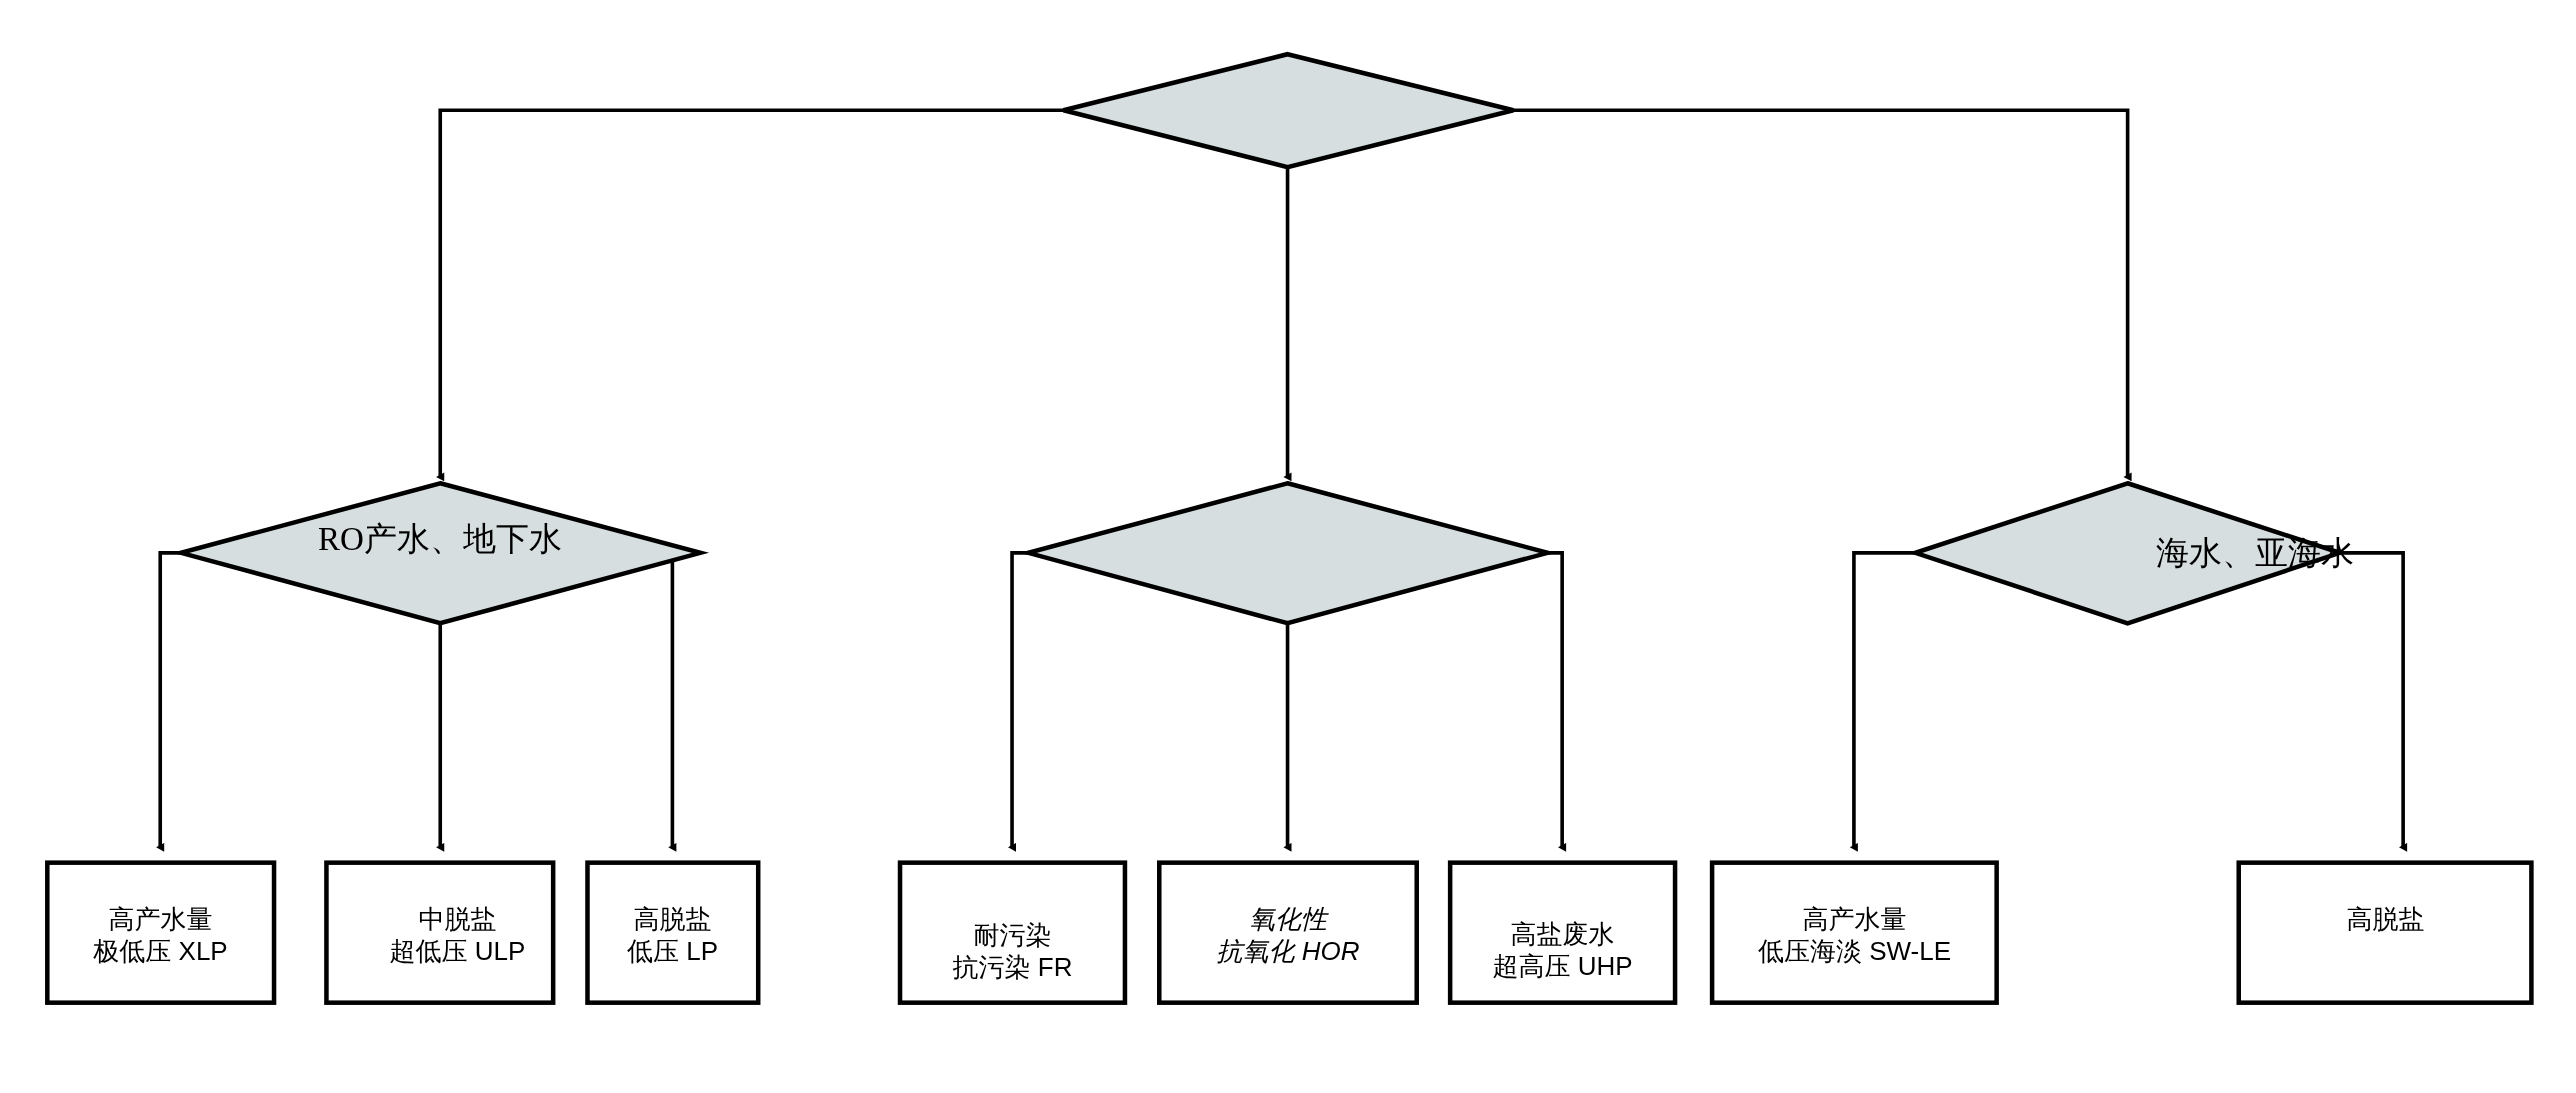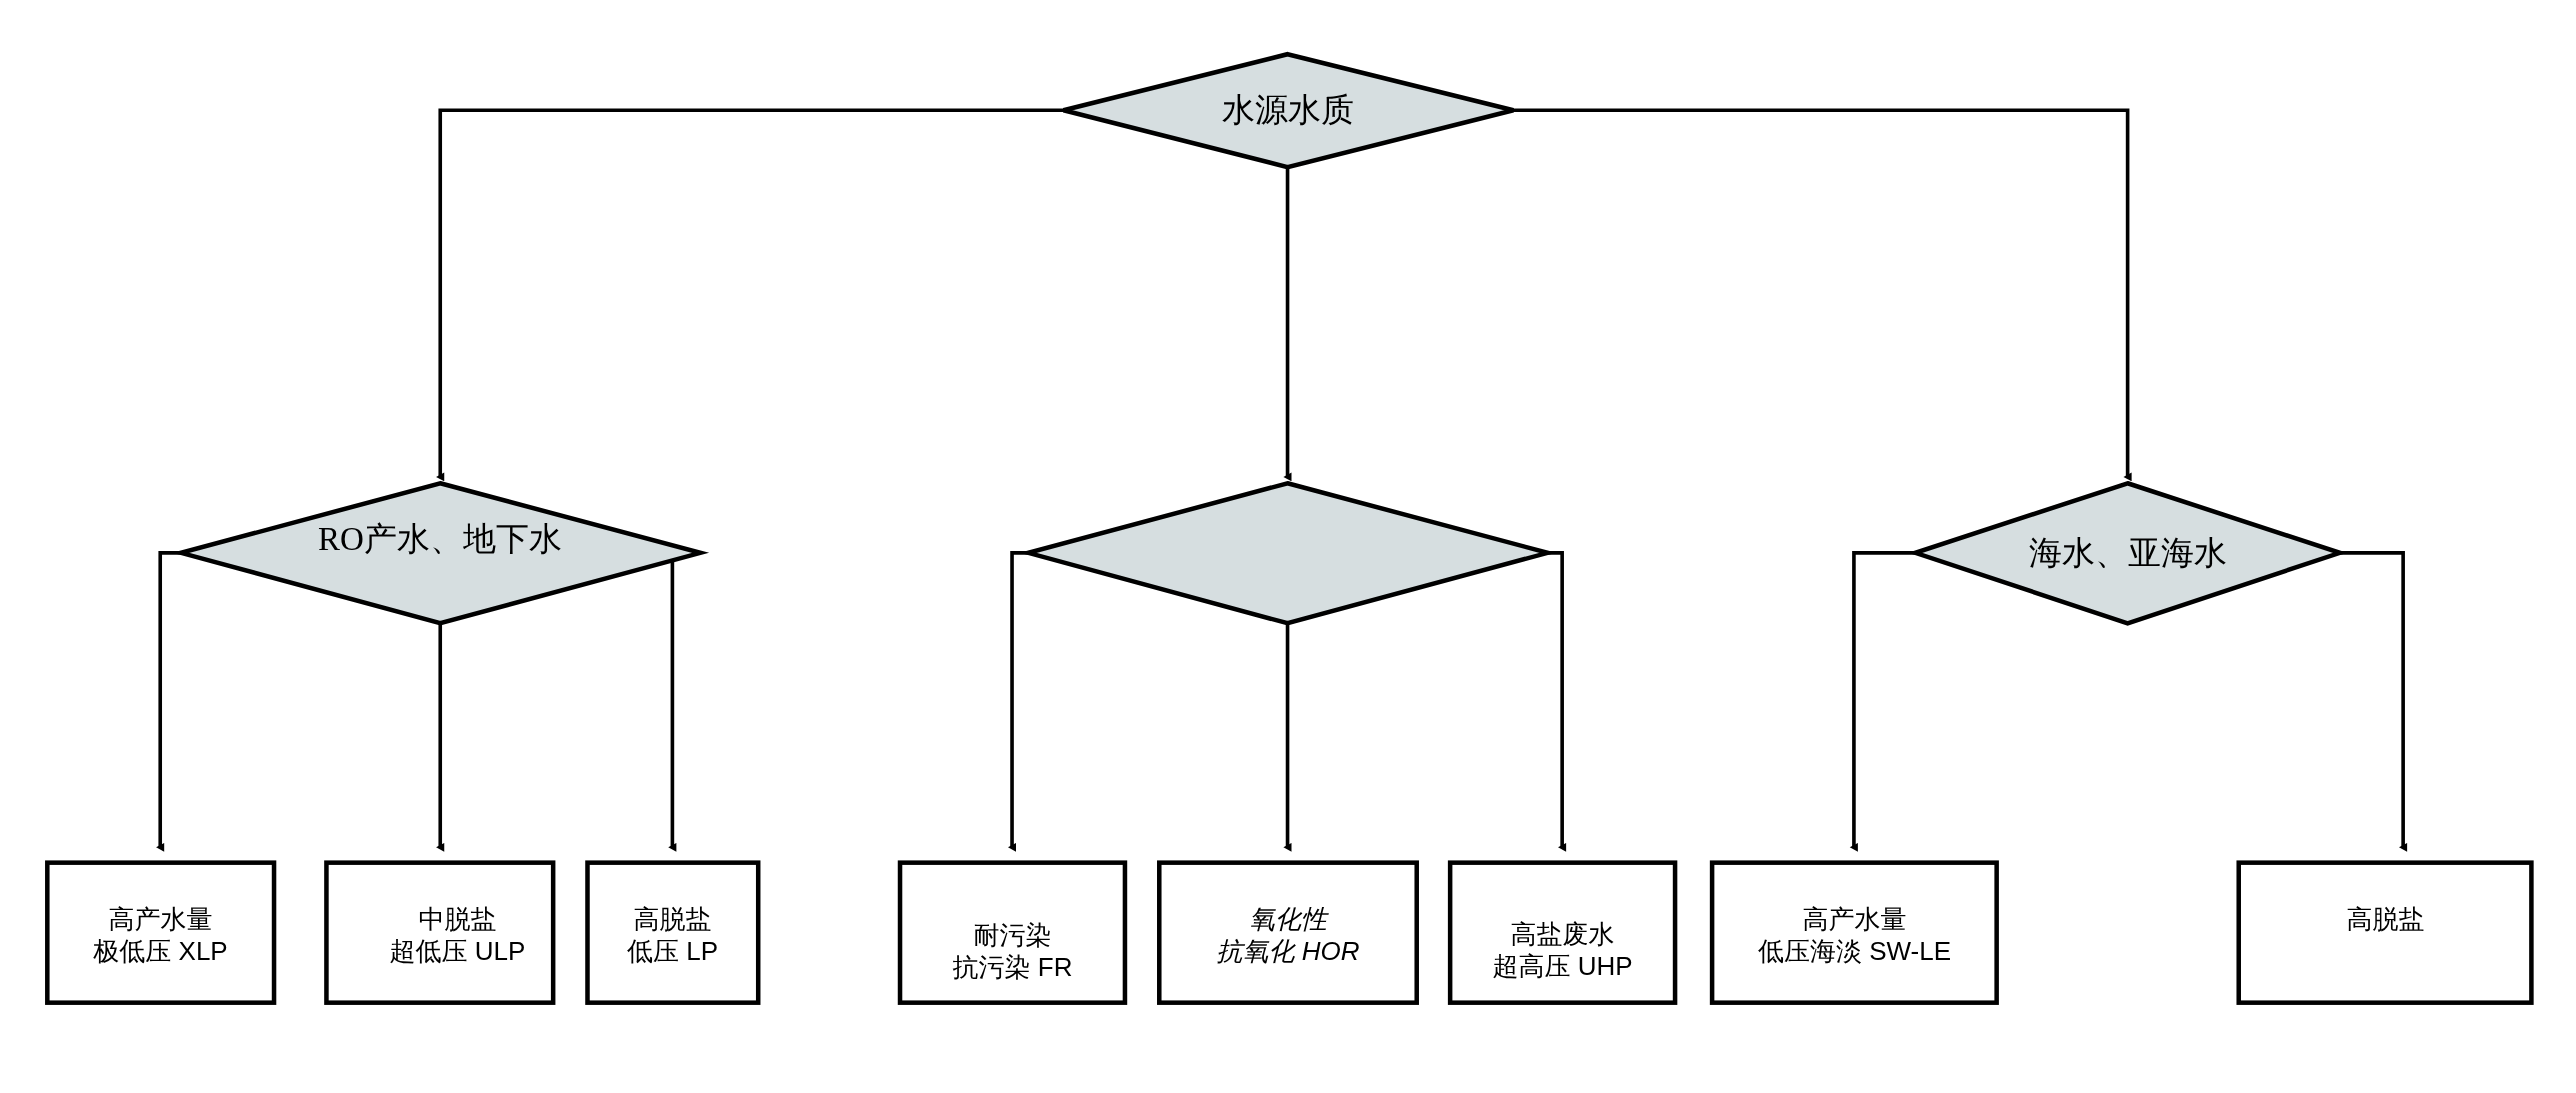--- a/index.html
+++ b/index.html
@@ -99,30 +99,27 @@
     <rect class="node-shape box-shape" x="52" y="955" width="251" height="155"></rect>
     <rect class="node-shape box-shape" x="361" y="955" width="251" height="155"></rect>
     <rect class="node-shape box-shape" x="650" y="955" width="189" height="155"></rect>
     <rect class="node-shape box-shape" x="996" y="955" width="249" height="155"></rect>
     <rect class="node-shape box-shape" x="1283" y="955" width="285" height="155"></rect>
     <rect class="node-shape box-shape" x="1605" y="955" width="249" height="155"></rect>
     <rect class="node-shape box-shape" x="1895" y="955" width="315" height="155"></rect>
     <rect class="node-shape box-shape" x="2478" y="955" width="324" height="155"></rect>
   </svg>
 
-  <div class="node-label diamond-label" style="left:1062px; top:90px; width:452px;">
-    <span class="label-line">水源水质</span>
-  </div>
 
   <div class="node-label diamond-label" style="left:214px; top:519px; width:452px;font-family:Liberation Serif, serif;">
     <span class="label-line">RO产水、地下水</span>
   </div>
 
 
-  <div class="node-label diamond-label" style="left:1902px; top:533px; width:452px;">
+  <div class="node-label diamond-label" style="left:1902px; top:533px; width:452px;text-align:right;">
     <span class="label-line">海水、亚海水</span>
   </div>
 
   <div class="node-label box-label" style="left:47px; top:904px; width:227px;">
     <span class="label-line">高产水量</span>
     <span class="label-line">极低压 XLP</span>
   </div>
 
   <div class="node-label box-label" style="left:344px; top:904px; width:227px;text-align:center;">
     <span class="label-line">中脱盐</span>

